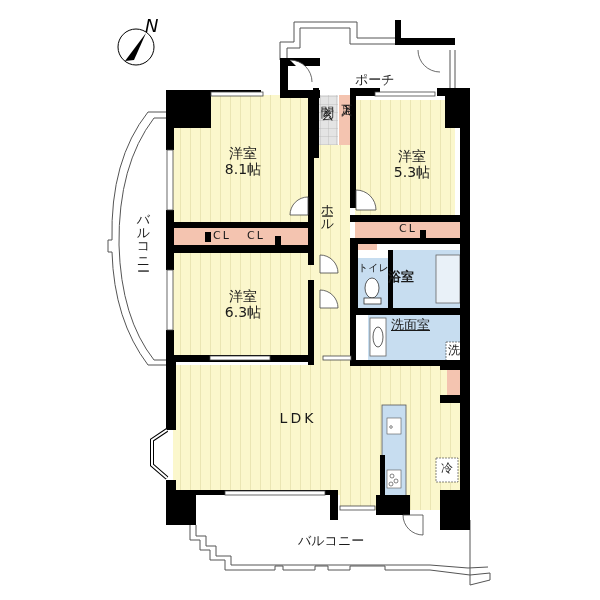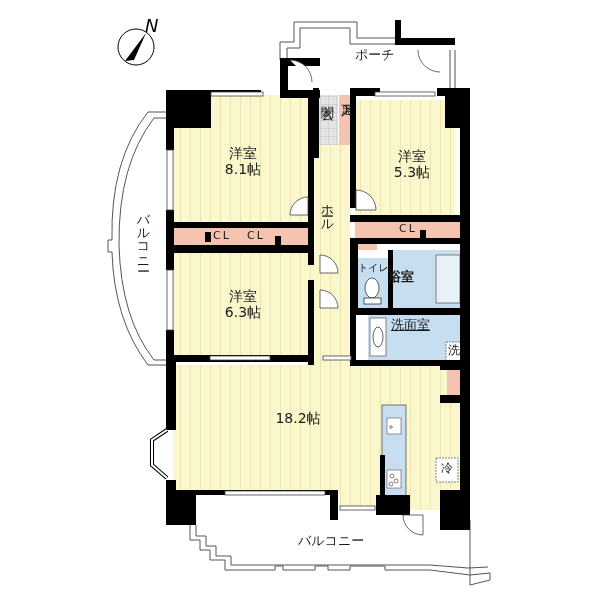--- a/index.html
+++ b/index.html
@@ -162,24 +162,24 @@
 </div>
 <div class="lbl room" style="left:377px;top:148px;width:70px;">
   <div>洋室</div>
   <div>5.3帖</div>
 </div>
 <div class="lbl room" style="left:208px;top:288px;width:70px;">
   <div>洋室</div>
   <div>6.3帖</div>
 </div>
 <div class="lbl room" style="left:258px;top:410px;width:80px;letter-spacing:3px;">
-  <div style="letter-spacing:0;">18.2帖</div>
+  <div>LDK</div>
 </div>
 
-<div class="lbl small" style="left:355px;top:48px;">ポーチ</div>
+<div class="lbl small" style="left:355px;top:73px;">ポーチ</div>
 <div class="lbl small vert" style="left:319px;top:96px;">玄関</div>
 <div class="lbl tiny vert" style="left:339px;top:96px;">下足入</div>
 <div class="lbl small vert" style="left:319px;top:195px;">ホール</div>
 <div class="lbl tiny" style="left:213px;top:230px;letter-spacing:2px;">CL</div>
 <div class="lbl tiny" style="left:247px;top:230px;letter-spacing:2px;">CL</div>
 <div class="lbl tiny" style="left:399px;top:223px;letter-spacing:2px;">CL</div>
 <div class="lbl tiny" style="left:358px;top:262px;font-size:10px;">トイレ</div>
 <div class="lbl small" style="left:388px;top:270px;font-weight:bold;">浴室</div>
 <div class="lbl small" style="left:391px;top:318px;text-decoration:underline;">洗面室</div>
 <div class="lbl tiny" style="left:448px;top:344px;font-size:12px;">洗</div>

